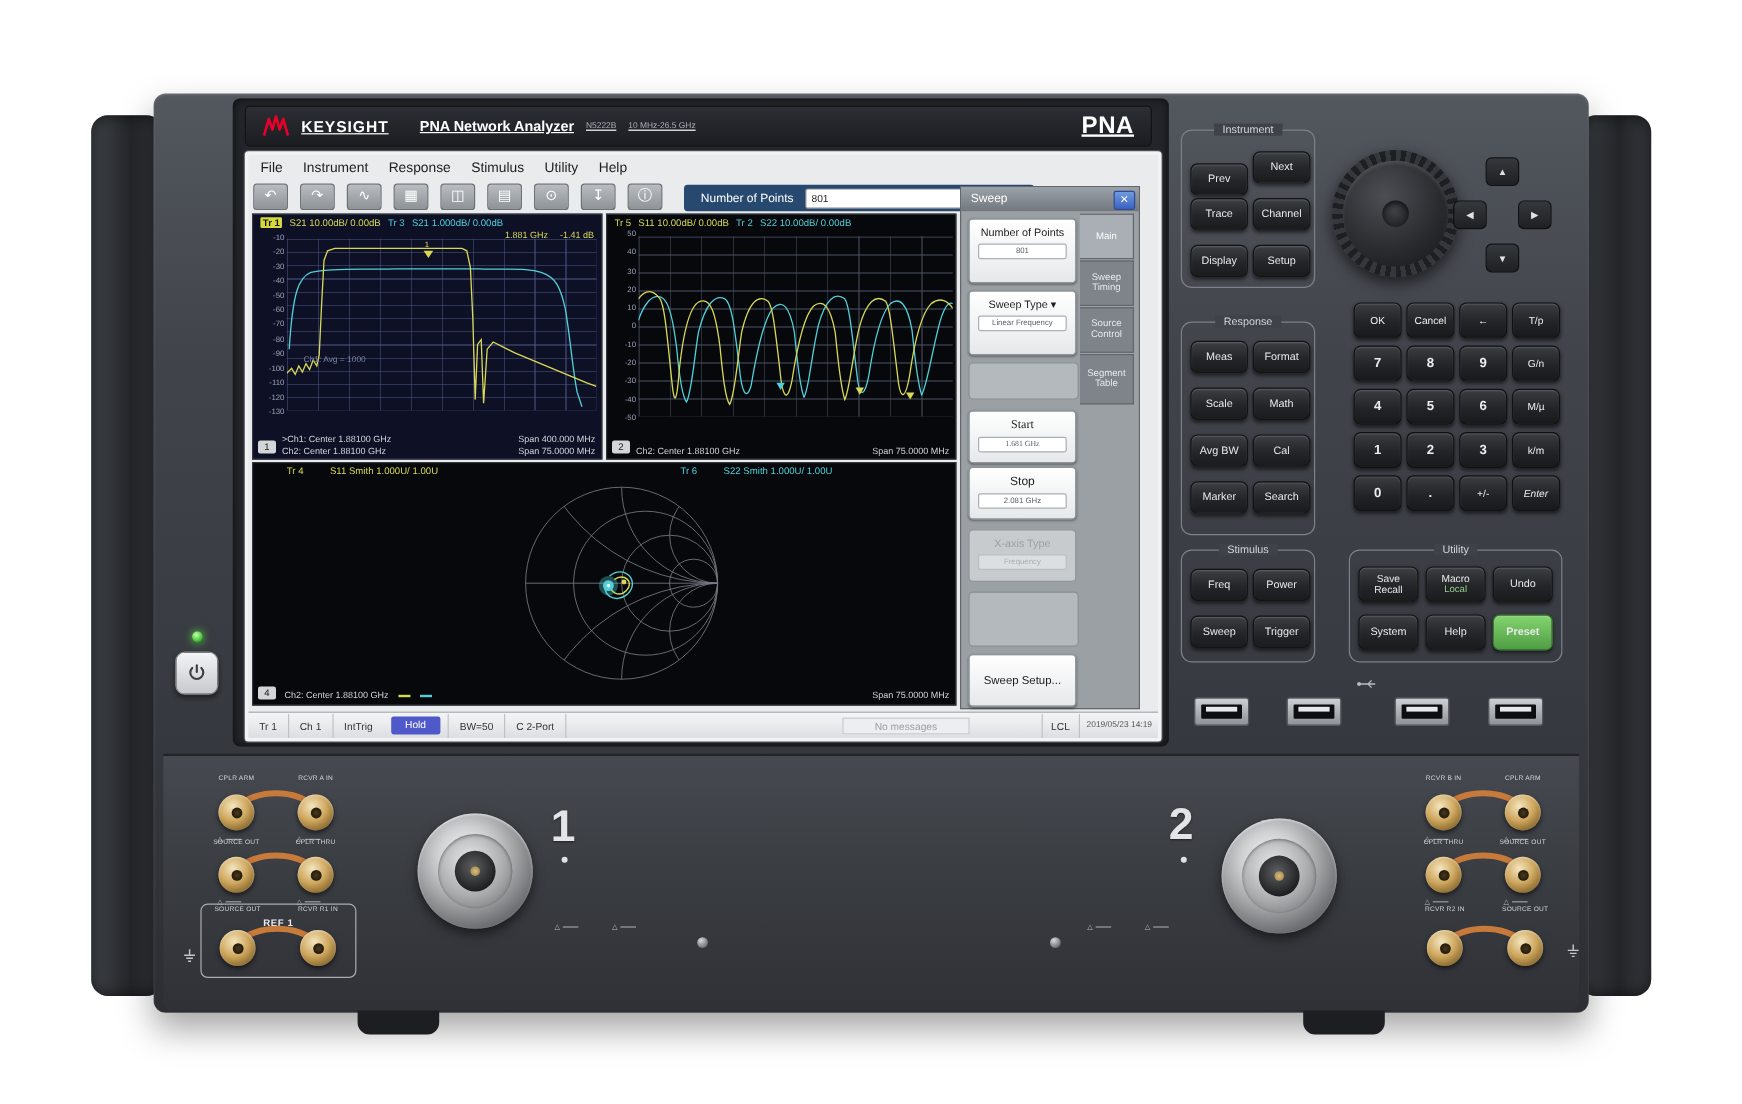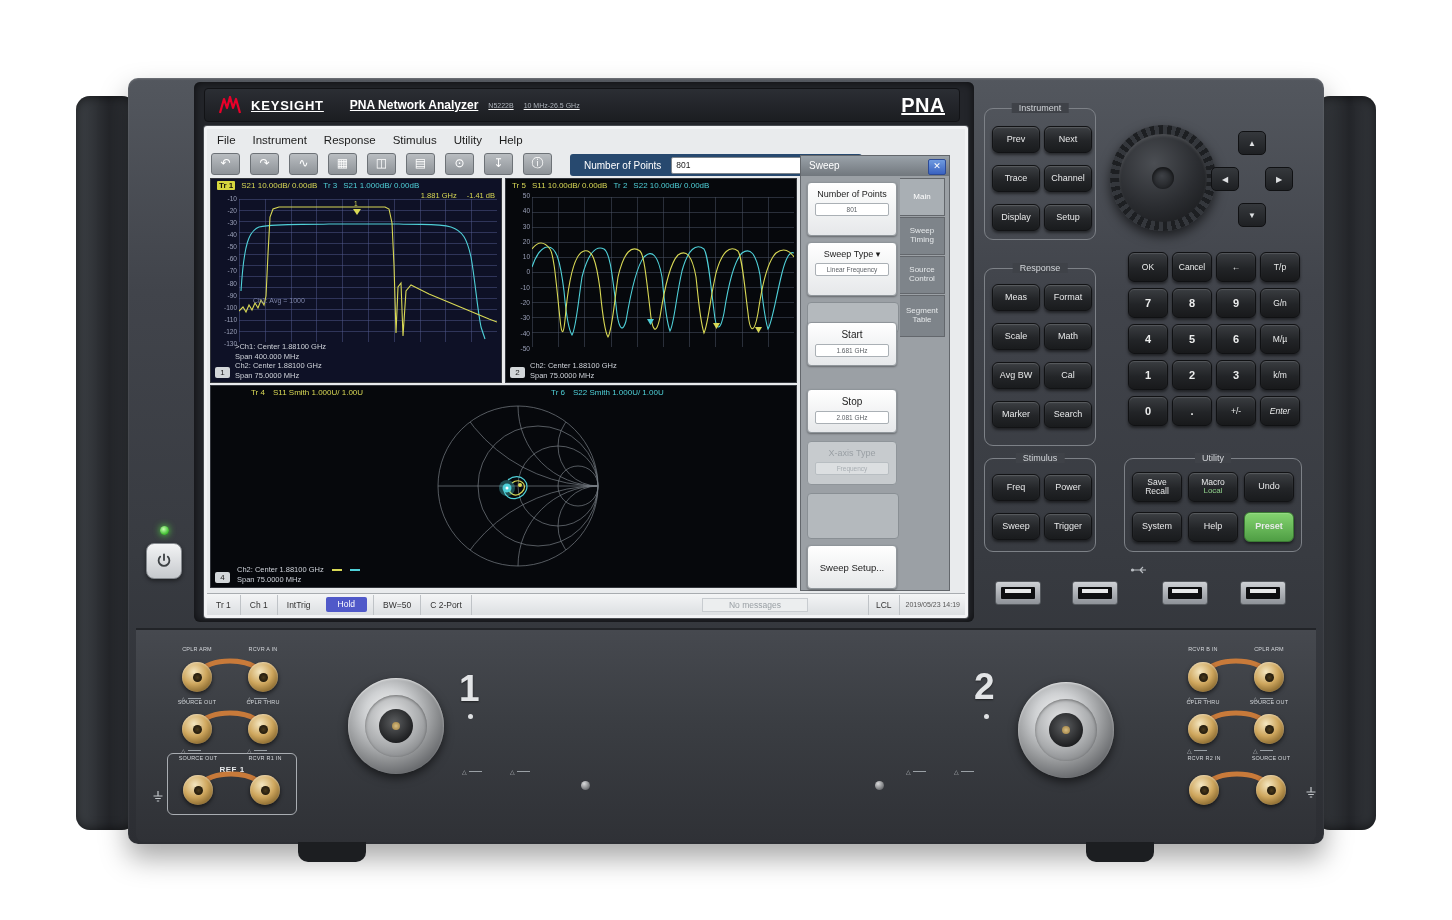--- a/index.html
+++ b/index.html
@@ -55,21 +55,21 @@
         align-items:flex-end;font-size:6.5px;color:#9aa0b8;}
   .plot{position:absolute;}
   .grid-navy{background-image:
       repeating-linear-gradient(to right,rgba(80,88,140,.5) 0px,rgba(80,88,140,.5) 1px,transparent 1px,transparent 25.8px),
       repeating-linear-gradient(to bottom,rgba(80,88,140,.5) 0px,rgba(80,88,140,.5) 1px,transparent 1px,transparent 11px);}
   .grid-black{background-image:
       repeating-linear-gradient(to right,rgba(70,78,95,.55) 0px,rgba(70,78,95,.55) 1px,transparent 1px,transparent 26.2px),
       repeating-linear-gradient(to bottom,rgba(70,78,95,.55) 0px,rgba(70,78,95,.55) 1px,transparent 1px,transparent 15px);}
   .avg-note{position:absolute;font-size:7px;color:#7d84a8;}
   .ch-footer{position:absolute;left:24px;right:5px;bottom:2px;font-size:7.5px;color:#cfd3da;}
-  .ch-frow{display:flex;justify-content:space-between;line-height:9.5px;white-space:nowrap;flex-direction:column;}
+  .ch-frow{display:flex;justify-content:space-between;line-height:9.5px;white-space:nowrap;}
   .win-badge{position:absolute;left:4px;bottom:4px;min-width:13px;height:11px;background:#d2d6d9;color:#1a1a1a;
         font-size:8px;line-height:11px;text-align:center;border-radius:2px;padding:0 1px;}
   .color-key{display:inline-block;width:10px;height:2px;margin-left:6px;vertical-align:middle;}
   
   .statusbar{position:absolute;left:0;right:0;bottom:0;height:21px;background:linear-gradient(#f4f5f6,#dcdfe2);
         border-top:1px solid #a8acb0;display:flex;align-items:center;font-size:8.5px;color:#333;}
   .sb-seg{padding:0 9px;border-right:1px solid #bfc3c7;line-height:20px;}
   .sb-hold{background:#5059c9;color:#fff;border-radius:2px;margin:12px 6px;padding:1px 12px;line-height:13px;}
   .sb-msg{color:#9aa0a5;margin-left:auto;margin-right:60px;border:1px solid #c8ccd0;padding:1px 26px;background:#eceeef;}
   .sb-right{border-left:1px solid #bfc3c7;padding:0 7px;line-height:20px;}
@@ -292,21 +292,21 @@
       <div class="ch-footer">
         <div class="ch-frow">
           <span>Ch2:  Center   1.88100 GHz</span>
           <span>Span  75.0000 MHz</span>
         </div>
       </div>
       <div class="win-badge">2</div>
     </div>
 
     <div class="chart ch-black" style="left:3px;top:256px;width:587px;height:203px;">
-      <div class="ch-title" style="padding-left:40px;gap:8px;">
+      <div class="ch-title" style="padding-left:28px;gap:22px;">
         <span class="yel">Tr 4</span>
         <span class="yel">S11 Smith 1.000U/ 1.00U</span>
         <span class="cya" style="margin-left:180px;">Tr 6</span>
         <span class="cya">S22 Smith 1.000U/ 1.00U</span>
       </div>
       <svg style="position:absolute;left:0;top:14px;" width="587" height="172" viewBox="0 0 587 172">
         <defs>
             <clipPath id="sc">
               <circle cx="307" cy="86" r="80"></circle>
             </clipPath>
@@ -356,21 +356,21 @@
       </div>
       <div class="sw-btn" style="top:86px;height:54px;">
         <div class="sw-line1">
           <span>Sweep Type</span>
           <span>▾</span>
         </div>
         <div class="sw-val">Linear Frequency</div>
       </div>
       <div class="sw-blank" style="top:146px;height:29px;"></div>
 
-      <div class="sw-btn" style="top:166px;height:44px;">
+      <div class="sw-btn" style="top:186px;height:44px;font-family:Liberation Serif, serif;">
         <div class="sw-line1" style="font-size:10px;">Start</div>
         <div class="sw-val">1.681 GHz</div>
       </div>
       <div class="sw-btn" style="top:233px;height:44px;">
         <div class="sw-line1" style="font-size:10px;">Stop</div>
         <div class="sw-val">2.081 GHz</div>
       </div>
       <div class="sw-btn sw-disabled" style="top:285px;height:44px;">
         <div class="sw-line1">X-axis Type</div>
         <div class="sw-val">Frequency</div>
@@ -393,21 +393,21 @@
       <span class="sb-seg">C 2-Port</span>
       <span class="sb-msg">No messages</span>
       <span class="sb-right">LCL</span>
       <span class="sb-date">2019/05/23 14:19</span>
     </div>
   </div>
 
   <div class="group-box" style="left:984px;top:108px;width:110px;height:130px;">
     <div class="group-label">Instrument</div>
   </div>
-  <div class="hw-btn" style="left:992px;top:126px;">Prev</div>
+  <div class="hw-btn" style="left:992px;top:136px;">Prev</div>
   <div class="hw-btn" style="left:1044px;top:126px;">Next</div>
   <div class="hw-btn" style="left:992px;top:165px;">Trace</div>
   <div class="hw-btn" style="left:1044px;top:165px;">Channel</div>
   <div class="hw-btn" style="left:992px;top:204px;">Display</div>
   <div class="hw-btn" style="left:1044px;top:204px;">Setup</div>
 
   <div class="knob-outer">
     <div class="knob-face">
         <div class="knob-dimple"></div>
       </div>

